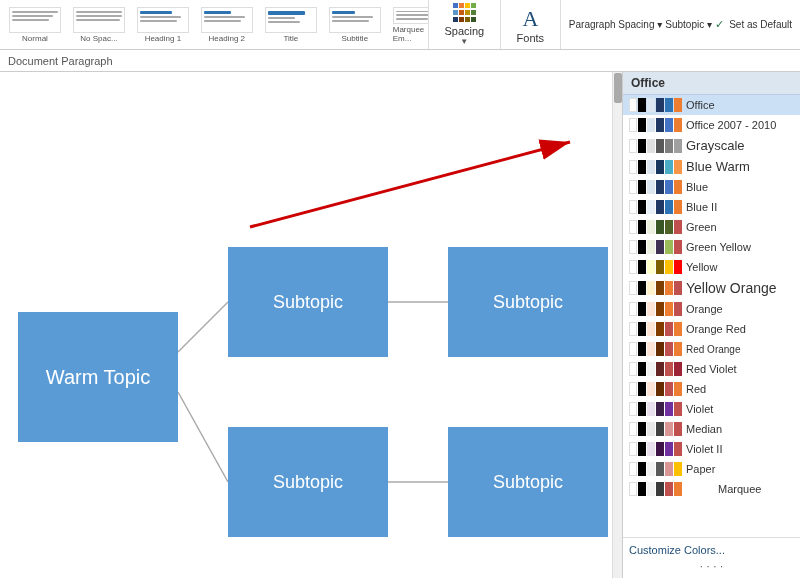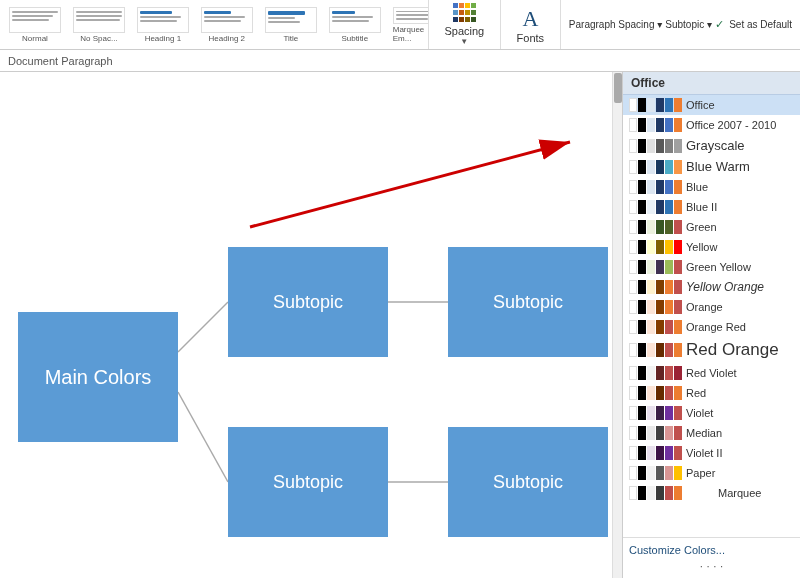--- a/index.html
+++ b/index.html
@@ -280,21 +280,21 @@
     <svg style="position:absolute;top:55px;left:220px;width:380px;height:120px;" xmlns="http://www.w3.org/2000/svg">
       <defs>
         <marker id="arrowhead" markerWidth="10" markerHeight="7" refX="10" refY="3.5" orient="auto">
           <polygon points="0 0, 10 3.5, 0 7" fill="#cc0000"></polygon>
         </marker>
       </defs>
       <line x1="30" y1="100" x2="350" y2="15" stroke="#cc0000" stroke-width="3" marker-end="url(#arrowhead)"></line>
     </svg>
 
     <div class="main-topic-box">
-      <span>Main Colors</span>
+      <span>Warm Topic</span>
     </div>
 
     <div class="subtopic-box sub1">
       <span>Subtopic</span>
     </div>
 
     <div class="subtopic-box sub2">
       <span>Subtopic</span>
     </div>
 
@@ -390,48 +390,48 @@
             <div class="ts" style="background: rgb(55, 86, 35);"></div>
             <div class="ts" style="background: rgb(79, 98, 40);"></div>
             <div class="ts" style="background: rgb(192, 80, 77);"></div>
           </div>
           <span style="font-size: 11px;">Green</span>
         </div>
         <div class="color-theme-item">
           <div class="theme-swatches">
             <div class="ts" style="background: rgb(255, 255, 255); border: 1px solid rgb(221, 221, 221);"></div>
             <div class="ts" style="background: rgb(0, 0, 0);"></div>
+            <div class="ts" style="background: rgb(235, 241, 222);"></div>
+            <div class="ts" style="background: rgb(63, 49, 81);"></div>
+            <div class="ts" style="background: rgb(155, 187, 89);"></div>
+            <div class="ts" style="background: rgb(192, 80, 77);"></div>
+          </div>
+          <span style="font-size: 11px;">Green Yellow</span>
+        </div>
+        <div class="color-theme-item">
+          <div class="theme-swatches">
+            <div class="ts" style="background: rgb(255, 255, 255); border: 1px solid rgb(221, 221, 221);"></div>
+            <div class="ts" style="background: rgb(0, 0, 0);"></div>
             <div class="ts" style="background: rgb(255, 255, 204);"></div>
             <div class="ts" style="background: rgb(127, 96, 0);"></div>
             <div class="ts" style="background: rgb(255, 192, 0);"></div>
             <div class="ts" style="background: rgb(255, 0, 0);"></div>
           </div>
           <span style="font-size: 11px;">Yellow</span>
         </div>
         <div class="color-theme-item">
           <div class="theme-swatches">
             <div class="ts" style="background: rgb(255, 255, 255); border: 1px solid rgb(221, 221, 221);"></div>
             <div class="ts" style="background: rgb(0, 0, 0);"></div>
-            <div class="ts" style="background: rgb(235, 241, 222);"></div>
-            <div class="ts" style="background: rgb(63, 49, 81);"></div>
-            <div class="ts" style="background: rgb(155, 187, 89);"></div>
-            <div class="ts" style="background: rgb(192, 80, 77);"></div>
-          </div>
-          <span style="font-size: 11px;">Green Yellow</span>
-        </div>
-        <div class="color-theme-item">
-          <div class="theme-swatches">
-            <div class="ts" style="background: rgb(255, 255, 255); border: 1px solid rgb(221, 221, 221);"></div>
-            <div class="ts" style="background: rgb(0, 0, 0);"></div>
             <div class="ts" style="background: rgb(255, 242, 204);"></div>
             <div class="ts" style="background: rgb(127, 63, 0);"></div>
             <div class="ts" style="background: rgb(237, 125, 49);"></div>
             <div class="ts" style="background: rgb(192, 80, 77);"></div>
           </div>
-          <span style="font-size: 12px; font-style: italic;">Yellow Orange</span>
+          <span style="font-size: 14px;">Yellow Orange</span>
         </div>
         <div class="color-theme-item">
           <div class="theme-swatches">
             <div class="ts" style="background: rgb(255, 255, 255); border: 1px solid rgb(221, 221, 221);"></div>
             <div class="ts" style="background: rgb(0, 0, 0);"></div>
             <div class="ts" style="background: rgb(252, 228, 214);"></div>
             <div class="ts" style="background: rgb(131, 60, 0);"></div>
             <div class="ts" style="background: rgb(237, 125, 49);"></div>
             <div class="ts" style="background: rgb(192, 80, 77);"></div>
           </div>
@@ -450,21 +450,21 @@
         </div>
         <div class="color-theme-item">
           <div class="theme-swatches">
             <div class="ts" style="background: rgb(255, 255, 255); border: 1px solid rgb(221, 221, 221);"></div>
             <div class="ts" style="background: rgb(0, 0, 0);"></div>
             <div class="ts" style="background: rgb(252, 228, 214);"></div>
             <div class="ts" style="background: rgb(102, 43, 0);"></div>
             <div class="ts" style="background: rgb(192, 80, 77);"></div>
             <div class="ts" style="background: rgb(237, 125, 49);"></div>
           </div>
-          <span style="font-size: 17px;">Red Orange</span>
+          <span style="font-size: 10px;">Red Orange</span>
         </div>
         <div class="color-theme-item">
           <div class="theme-swatches">
             <div class="ts" style="background: rgb(255, 255, 255); border: 1px solid rgb(221, 221, 221);"></div>
             <div class="ts" style="background: rgb(0, 0, 0);"></div>
             <div class="ts" style="background: rgb(242, 242, 242);"></div>
             <div class="ts" style="background: rgb(99, 36, 35);"></div>
             <div class="ts" style="background: rgb(192, 80, 77);"></div>
             <div class="ts" style="background: rgb(155, 35, 53);"></div>
           </div>

